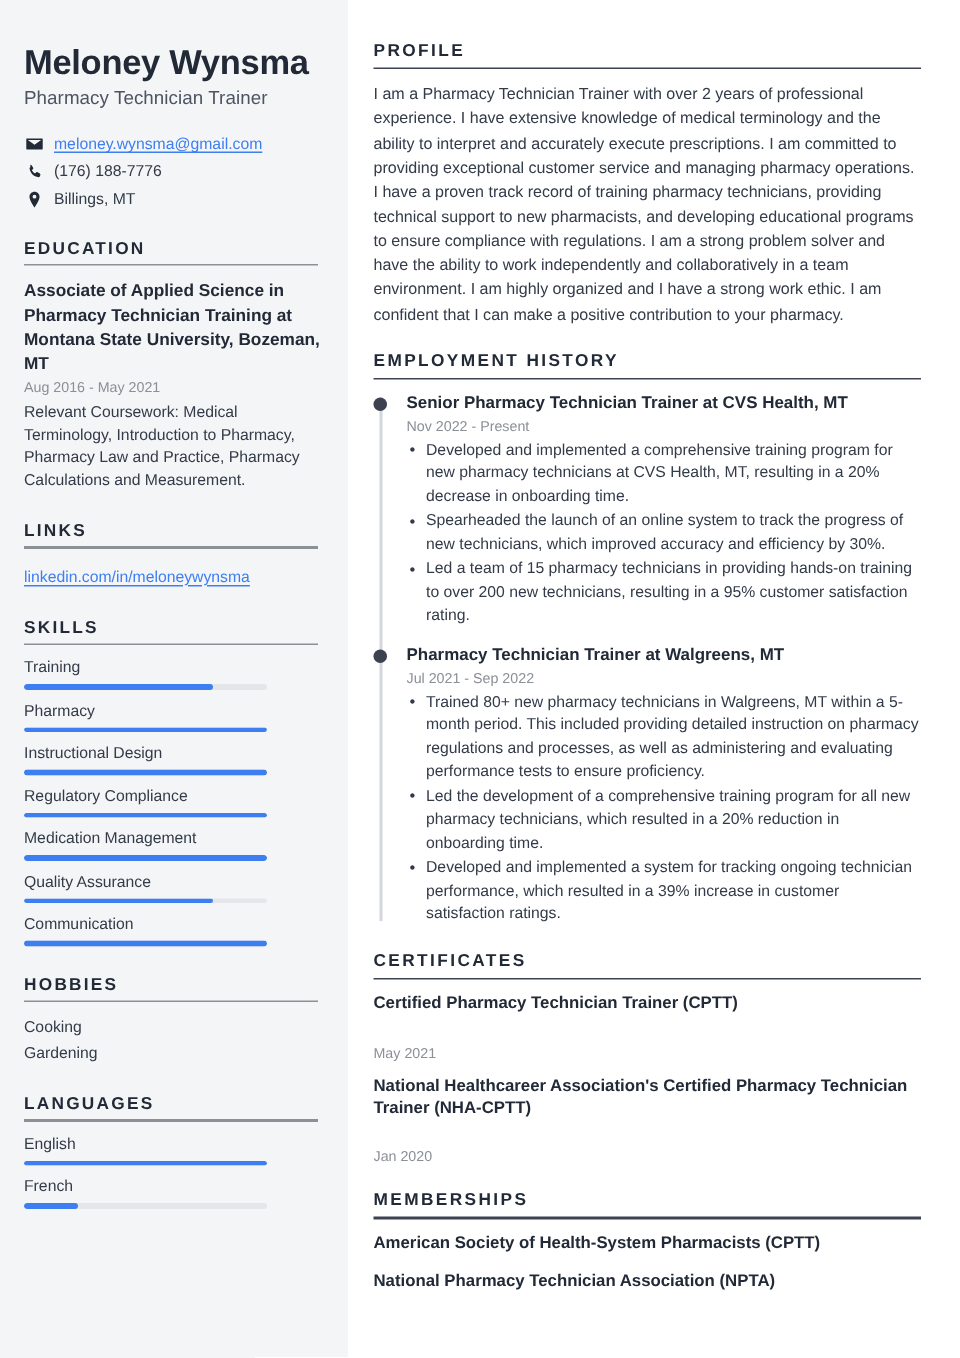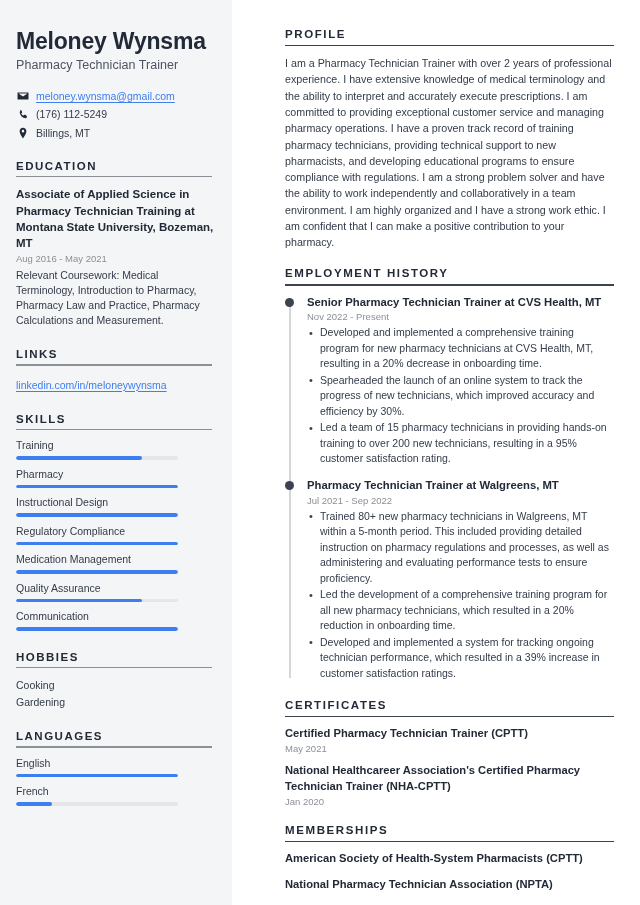--- a/index.html
+++ b/index.html
@@ -2,21 +2,21 @@
 <html><head>
 <meta charset="utf-8">
 <style>
   * { margin:0; padding:0; box-sizing:border-box; }
   html, body {
     width:640px; height:905px;
     background:#ffffff;
     font-family:"Liberation Sans", sans-serif;
     -webkit-font-smoothing:antialiased;
   }
-  .page { position:relative; width:640px; height:905px; display:flex; overflow:hidden; background:#fff;gap:36px; }
+  .page { position:relative; width:640px; height:905px; display:flex; overflow:hidden; background:#fff; }
 
   
   .sidebar {
     width:232px; flex:0 0 232px;
     background:#f4f5f7;
     padding:28px 18px 0 16px;
   }
   .name {
     font-size:23px; font-weight:bold; color:#222a37;
     line-height:1.16; letter-spacing:-0.2px;
@@ -84,21 +84,21 @@
     position:relative; font-size:10.5px; color:#333b49;
     line-height:1.48; padding-left:13px; margin-bottom:1px;
   }
   .job-bullets li::before {
     content:"•"; position:absolute; left:2px; top:-0.5px; color:#333b49; font-size:11px;
   }
 
   .cert { margin-bottom:9px; }
   .cert:last-child { margin-bottom:2px; }
   .cert-title { font-size:11.2px; font-weight:bold; color:#222a37; line-height:1.38; }
-  .cert-date { font-size:9.5px; color:#8b8f96; margin-top:2px; }
+  .cert-date { font-size:9.5px; color:#8b8f96; margin-top:19px; }
 
   .member { font-size:11.2px; font-weight:bold; color:#222a37; line-height:1.38; margin-bottom:10px; }
 </style>
 </head>
 <body>
 
 <div class="page">
 
   <aside class="sidebar">
 
@@ -114,21 +114,21 @@
             </svg>
         </span>
         <a class="contact-text" href="#">meloney.wynsma@gmail.com</a>
       </div>
       <div class="contact-row">
         <span class="ic">
           <svg width="12" height="12" viewBox="0 0 16 16">
               <path d="M4.3 1.3c.5-.2 1 0 1.3.4l1.2 2c.2.4.2.9-.1 1.2l-.9.9c-.1.1-.1.3 0 .5.5 1 1.4 1.9 2.4 2.4.2.1.4.1.5 0l.9-.9c.3-.3.8-.4 1.2-.1l2 1.2c.4.3.6.8.4 1.3l-.5 1.3c-.2.5-.7.8-1.2.7C7.2 11.6 4.4 8.8 3.6 4.5c-.1-.5.2-1 .7-1.2l.0 0z"></path>
             </svg>
         </span>
-        <span class="contact-text">(176) 112-5249</span>
+        <span class="contact-text">(176) 188-7776</span>
       </div>
       <div class="contact-row">
         <span class="ic">
           <svg width="12" height="12" viewBox="0 0 16 16">
               <path d="M8 1c-2.5 0-4.5 2-4.5 4.5C3.5 9 8 15 8 15s4.5-6 4.5-9.5C12.5 3 10.5 1 8 1zm0 6.2a1.7 1.7 0 1 1 0-3.4 1.7 1.7 0 0 1 0 3.4z"></path>
             </svg>
         </span>
         <span class="contact-text">Billings, MT</span>
       </div>
     </div>

